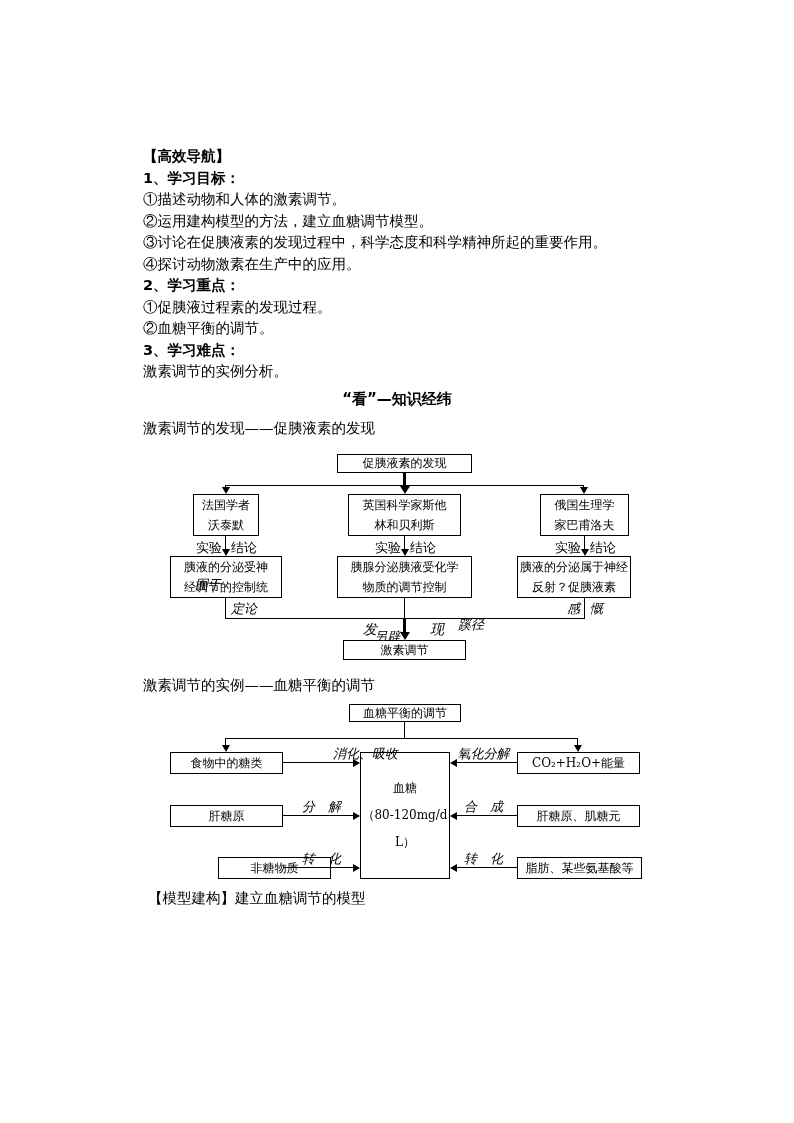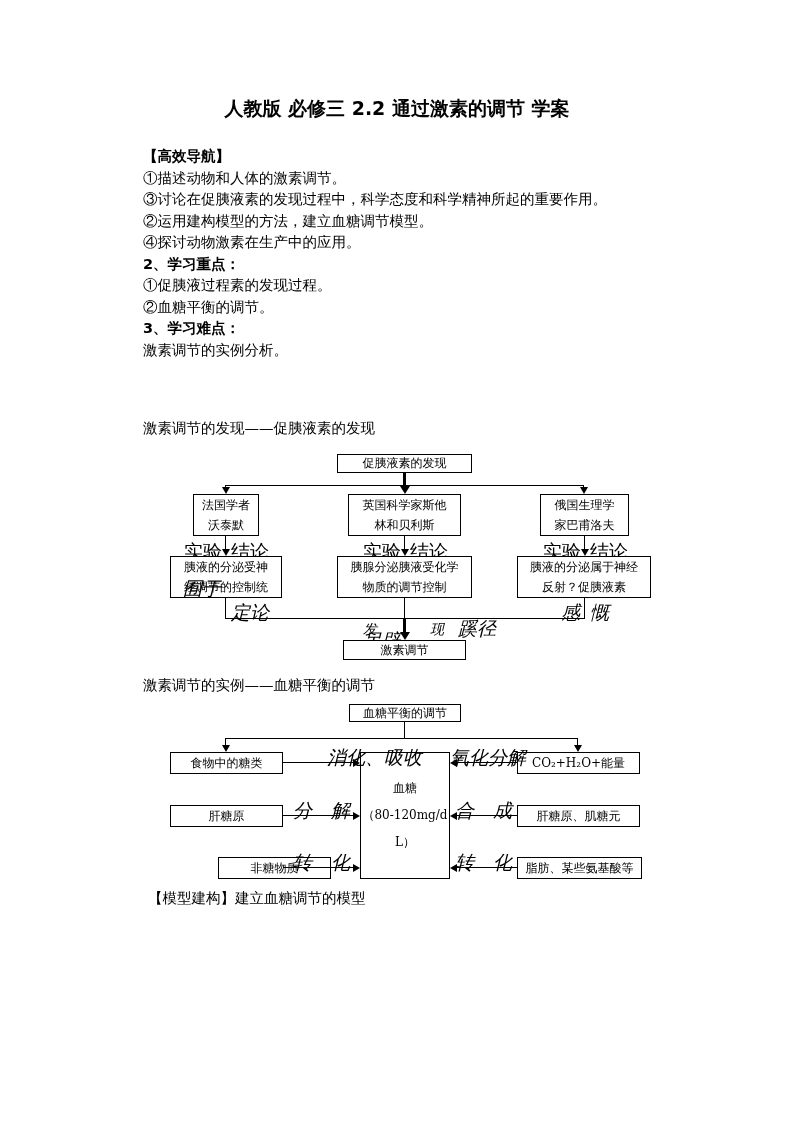--- a/index.html
+++ b/index.html
@@ -21,46 +21,47 @@
   .vln{position:absolute;border-left:1px solid #000;width:0;}
   .vln-thick{position:absolute;border-left:3px solid #000;width:0;}
   .arr-down{position:absolute;width:0;height:0;border-left:4px solid transparent;
             border-right:4px solid transparent;border-top:7px solid #000;}
   .arr-down-big{position:absolute;width:0;height:0;border-left:5px solid transparent;
             border-right:5px solid transparent;border-top:8px solid #000;}
   .arr-right{position:absolute;width:0;height:0;border-top:4px solid transparent;
             border-bottom:4px solid transparent;border-left:7px solid #000;}
   .arr-left{position:absolute;width:0;height:0;border-top:4px solid transparent;
             border-bottom:4px solid transparent;border-right:7px solid #000;}
-  .lbl{position:absolute;font-size:19px;white-space:pre;}
+  .lbl{position:absolute;font-size:13px;white-space:pre;}
   .it{font-style:italic;}
   .lbl-c{text-align:center;}
   .lbl-r{text-align:right;}
   .model-note{position:absolute;left:148px;top:889px;font-size:14.5px;white-space:pre;}
 </style>
 </head>
 <body>
 
 <div class="page">
 
-  <div class="doc-title">人教版 必修三 2.2 通过激素的调节 学案</div>
 
   <div class="textblock">
     <div class="line hd">【高效导航】</div>
+    <div class="line hd">1、学习目标：</div>
     <div class="line">①描述动物和人体的激素调节。</div>
+    <div class="line">②运用建构模型的方法，建立血糖调节模型。</div>
     <div class="line">③讨论在促胰液素的发现过程中，科学态度和科学精神所起的重要作用。</div>
-    <div class="line">②运用建构模型的方法，建立血糖调节模型。</div>
     <div class="line">④探讨动物激素在生产中的应用。</div>
     <div class="line hd">2、学习重点：</div>
     <div class="line">①促胰液过程素的发现过程。</div>
     <div class="line">②血糖平衡的调节。</div>
     <div class="line hd">3、学习难点：</div>
     <div class="line">激素调节的实例分析。</div>
   </div>
 
+  <div class="section-title">“看”—知识经纬</div>
 
   <div class="chart-heading" style="left:143px;top:419px;">激素调节的发现——促胰液素的发现</div>
 
   <div>
 
     <div class="box" style="left:337px;top:454px;width:135px;height:19px;line-height:17px;">促胰液素的发现</div>
 
     <div class="vln-thick" style="left:403px;top:473px;height:15px;"></div>
     <div class="ln" style="left:226px;top:485px;width:358px;"></div>
 
@@ -89,21 +90,21 @@
 
     <div class="vln" style="left:584px;top:536px;height:14px;"></div>
     <div class="arr-down" style="left:581px;top:549px;"></div>
     <div class="lbl lbl-r" style="left:541px;top:539px;width:40px;">实验</div>
     <div class="lbl" style="left:590px;top:539px;width:40px;">结论</div>
 
     <div class="box" style="left:170px;top:556px;width:112px;height:42px;">胰液的分泌受神
 经调节的控制统</div>
     <div class="box" style="left:337px;top:556px;width:135px;height:42px;">胰腺分泌胰液受化学
 物质的调节控制</div>
-    <div class="box" style="left:517px;top:556px;width:134px;height:42px;">胰液的分泌属于神经
+    <div class="box" style="left:517px;top:556px;width:114px;height:42px;">胰液的分泌属于神经
 反射？促胰液素</div>
 
     <div class="vln" style="left:225px;top:598px;height:20px;"></div>
     <div class="lbl it lbl-r" style="left:160px;top:576px;width:61px;">囿于</div>
     <div class="lbl it" style="left:231px;top:600px;width:61px;">定论</div>
 
     <div class="vln" style="left:404px;top:598px;height:20px;"></div>
     <div class="lbl it lbl-r" style="left:339px;top:600px;width:61px;margin-top:28px;">另辟</div>
     <div class="lbl it" style="left:410px;top:616px;width:61px;margin-left:48px;">蹊径</div>
 

